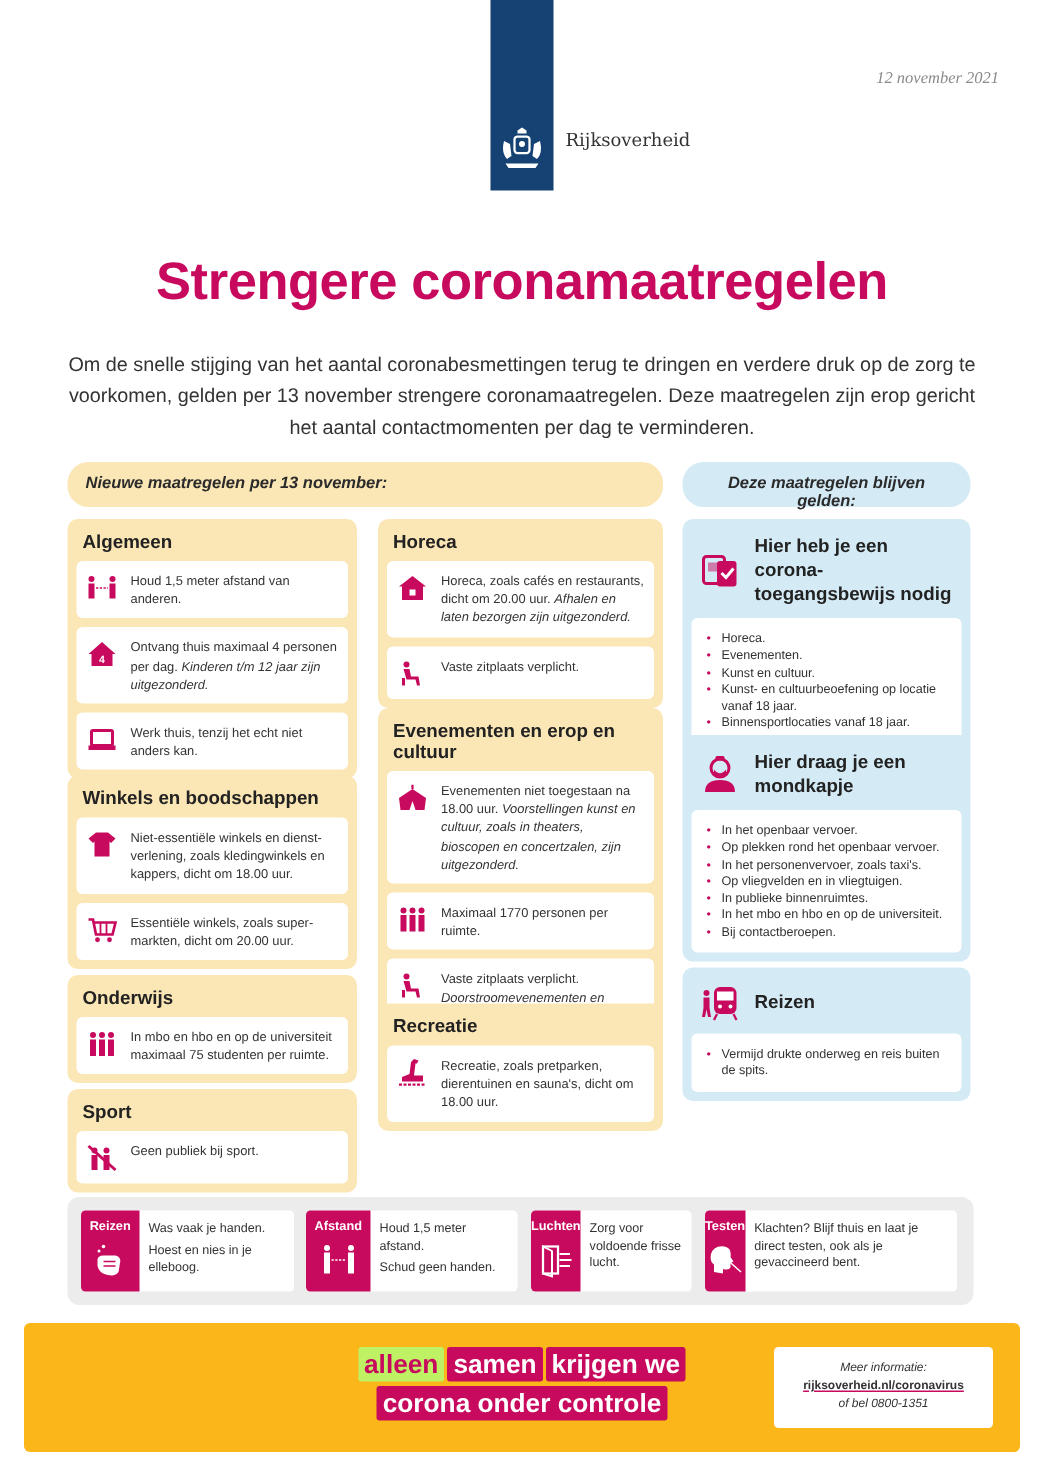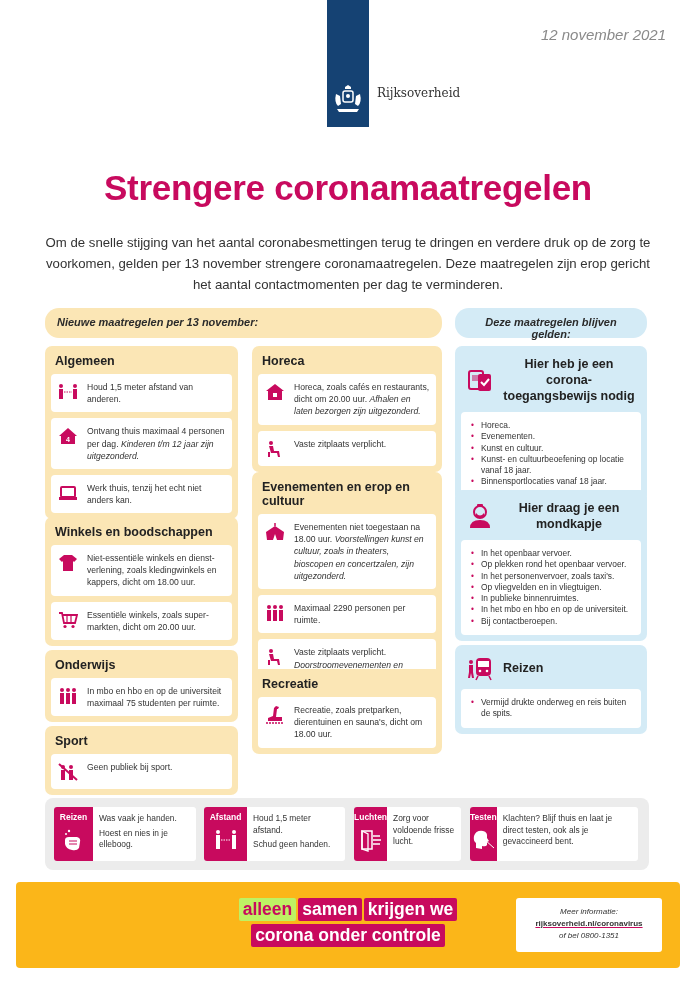--- a/index.html
+++ b/index.html
@@ -2,40 +2,40 @@
 <html><head>
 <meta charset="utf-8">
 <style>
   * { box-sizing: border-box; margin: 0; padding: 0; }
   html, body { width: 696px; height: 984px; background: #ffffff; overflow: hidden; }
   body { font-family: "Liberation Sans", "DejaVu Sans", sans-serif; color: #2b2b2b; position: relative; }
 
   .logo-bar { position: absolute; left: 327px; top: 0; width: 42px; height: 127px; background: #154273; }
   .logo-emblem { position: absolute; left: 332px; top: 84px; width: 32px; height: 30px; color: #fff; }
   .logo-text { position: absolute; left: 377px; top: 86px; font-family: "DejaVu Serif", serif; font-size: 12px; color: #333; }
-  .date { position: absolute; right: 30px; top: 26px; font-size: 15px; font-style: italic; color: #8a8a8a; }
+  .date { position: absolute; right: 30px; top: 46px; font-size: 11px; font-style: italic; color: #8a8a8a; font-family: Liberation Serif, serif; }
 
   .title { position: absolute; left: 0; width: 696px; top: 168px; text-align: center; font-size: 35px; font-weight: bold; color: #c80a5e; letter-spacing: -0.3px; }
   .intro { position: absolute; left: 40px; width: 616px; top: 232px; text-align: center; font-size: 13.2px; line-height: 21px; color: #333; }
 
   .hdr { position: absolute; height: 30px; border-radius: 14px; font-size: 11px; font-weight: bold; font-style: italic; padding: 8px 12px; color: #2b2b2b; }
   .hdr.new { left: 45px; top: 308px; width: 397px; background: #fbe6b5; }
   .hdr.keep { left: 455px; top: 308px; width: 192px; background: #d4ebf6; text-align: center; }
 
   .card { position: absolute; border-radius: 7px; padding: 6px 6px 6px 6px; }
   .card.y { background: #fbe6b5; }
   .card.b { background: #d4ebf6; }
   .card h3 { font-size: 12.5px; font-weight: bold; color: #222; padding: 2px 4px 6px 4px; }
   .item { background: #fff; border-radius: 4px; display: flex; align-items: flex-start; padding: 7px 6px; margin-bottom: 6px; }
   .item:last-child { margin-bottom: 0; }
   .item .ic { width: 22px; min-width: 22px; height: 20px; margin-right: 8px; margin-top: 1px; display: flex; align-items: center; justify-content: center; color: #c80a5e; }
   .item .tx { font-size: 8.6px; line-height: 12.2px; color: #333; }
   .item .tx i { font-style: italic; }
 
-  .bhead { display: flex; align-items: center; padding: 4px 6px 8px 6px; text-align: center; }
+  .bhead { display: flex; align-items: center; padding: 4px 6px 8px 6px; }
   .bhead .ic { width: 26px; height: 26px; margin-right: 10px; color: #c80a5e; }
   .bhead h3 { padding: 0; font-size: 12.5px; line-height: 16px; }
   .blist { background: #fff; border-radius: 4px; padding: 8px 8px 8px 10px; list-style: none; }
   .blist li { font-size: 8.4px; line-height: 11.3px; color: #333; position: relative; padding-left: 10px; }
   .blist li::before { content: "•"; position: absolute; left: 0; color: #c80a5e; }
 
   .basics { position: absolute; left: 45px; top: 798px; width: 604px; height: 72px; background: #ececec; border-radius: 8px; }
   .basic { position: absolute; top: 9px; height: 54px; background: #fff; border-radius: 3px; display: flex; }
   .basic .tag { width: 45px; height: 54px; background: #c80a5e; border-radius: 3px 0 0 3px; color: #fff; font-size: 8.5px; font-weight: bold; text-align: center; padding-top: 5px; }
   .basic .tag .ic { display: block; margin: 6px auto 0; width: 24px; height: 24px; color: #fff; }
@@ -202,21 +202,21 @@
     <span class="ic">
       <svg viewBox="0 0 20 18" width="20" height="18">
           <circle cx="4" cy="3" r="2" fill="#c80a5e"></circle>
           <circle cx="10" cy="3" r="2" fill="#c80a5e"></circle>
           <circle cx="16" cy="3" r="2" fill="#c80a5e"></circle>
           <rect x="2" y="6" width="4" height="11" fill="#c80a5e"></rect>
           <rect x="8" y="6" width="4" height="11" fill="#c80a5e"></rect>
           <rect x="14" y="6" width="4" height="11" fill="#c80a5e"></rect>
         </svg>
     </span>
-    <span class="tx">Maximaal 2290 personen per ruimte.</span>
+    <span class="tx">Maximaal 1770 personen per ruimte.</span>
   </div>
   <div class="item">
     <span class="ic">
       <svg viewBox="0 0 20 18" width="20" height="18">
           <circle cx="6" cy="3" r="2" fill="#c80a5e"></circle>
           <path d="M4 6 L8 6 L9 11 L14 11 L15 17 L13 17 L12 13 L6 13 Z" fill="#c80a5e"></path>
           <rect x="3" y="12" width="2" height="5" fill="#c80a5e"></rect>
         </svg>
     </span>
     <span class="tx"><span>Vaste zitplaats verplicht.</span> <i>Doorstroomevenementen en doorstroomlocaties zijn uitgezonderd.</i></span>

